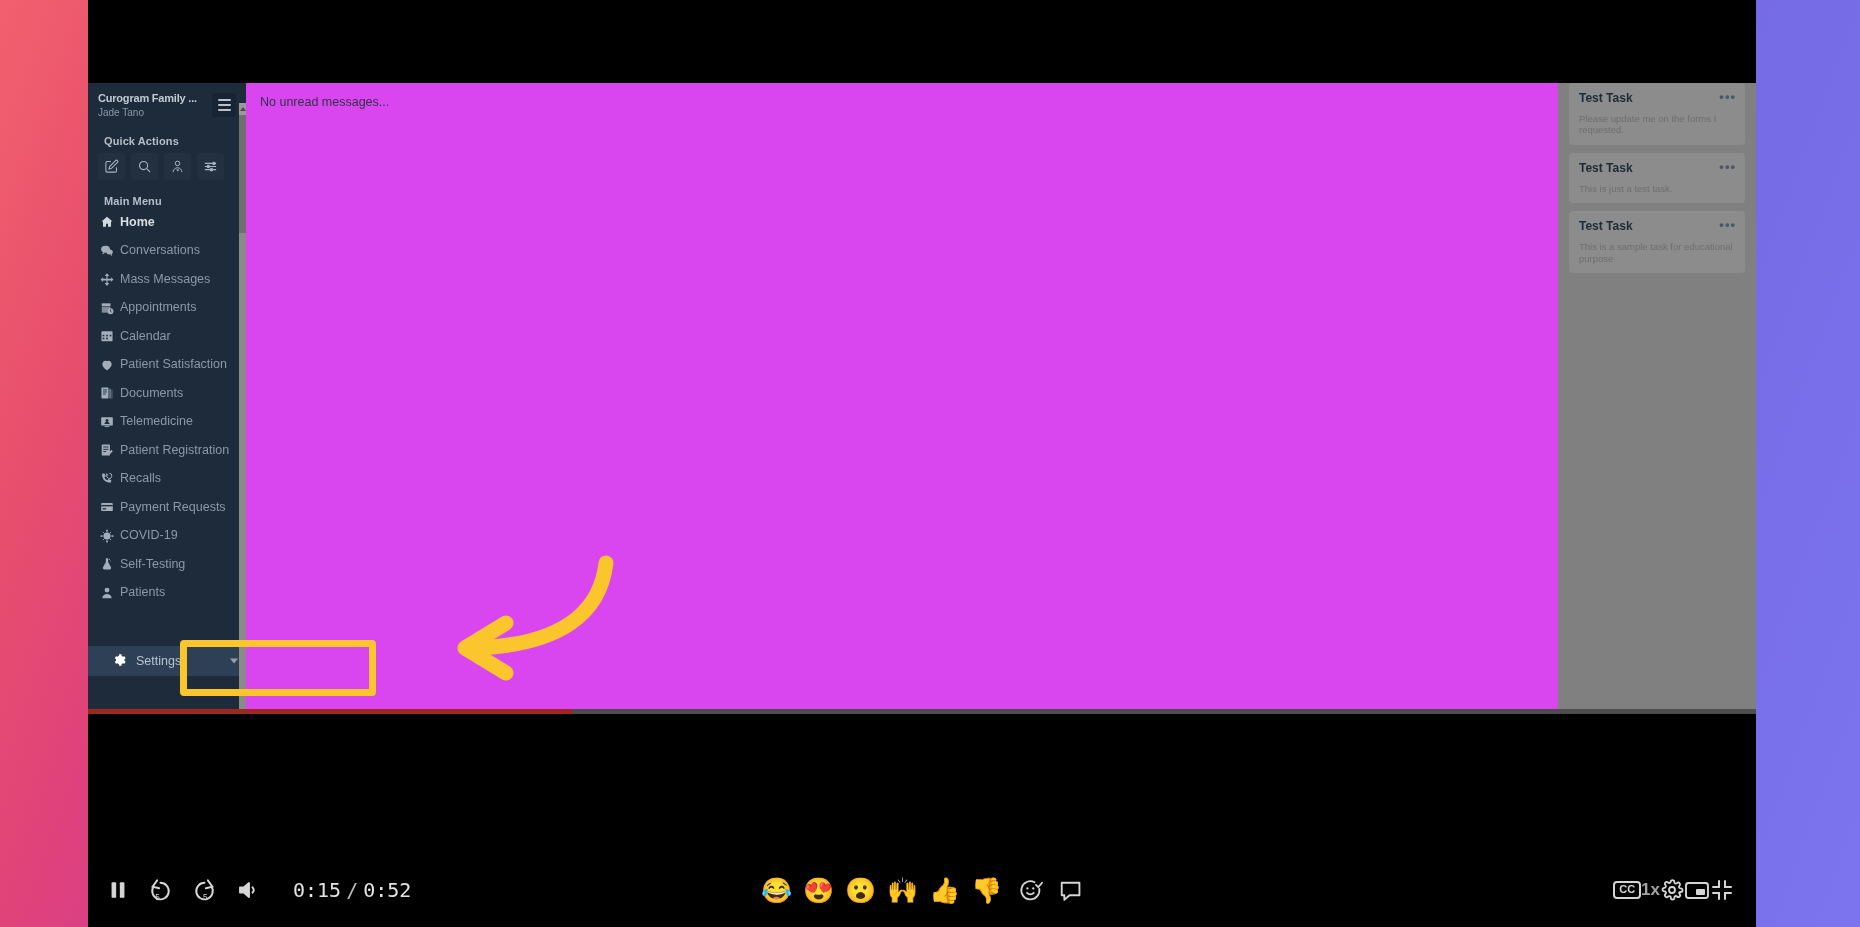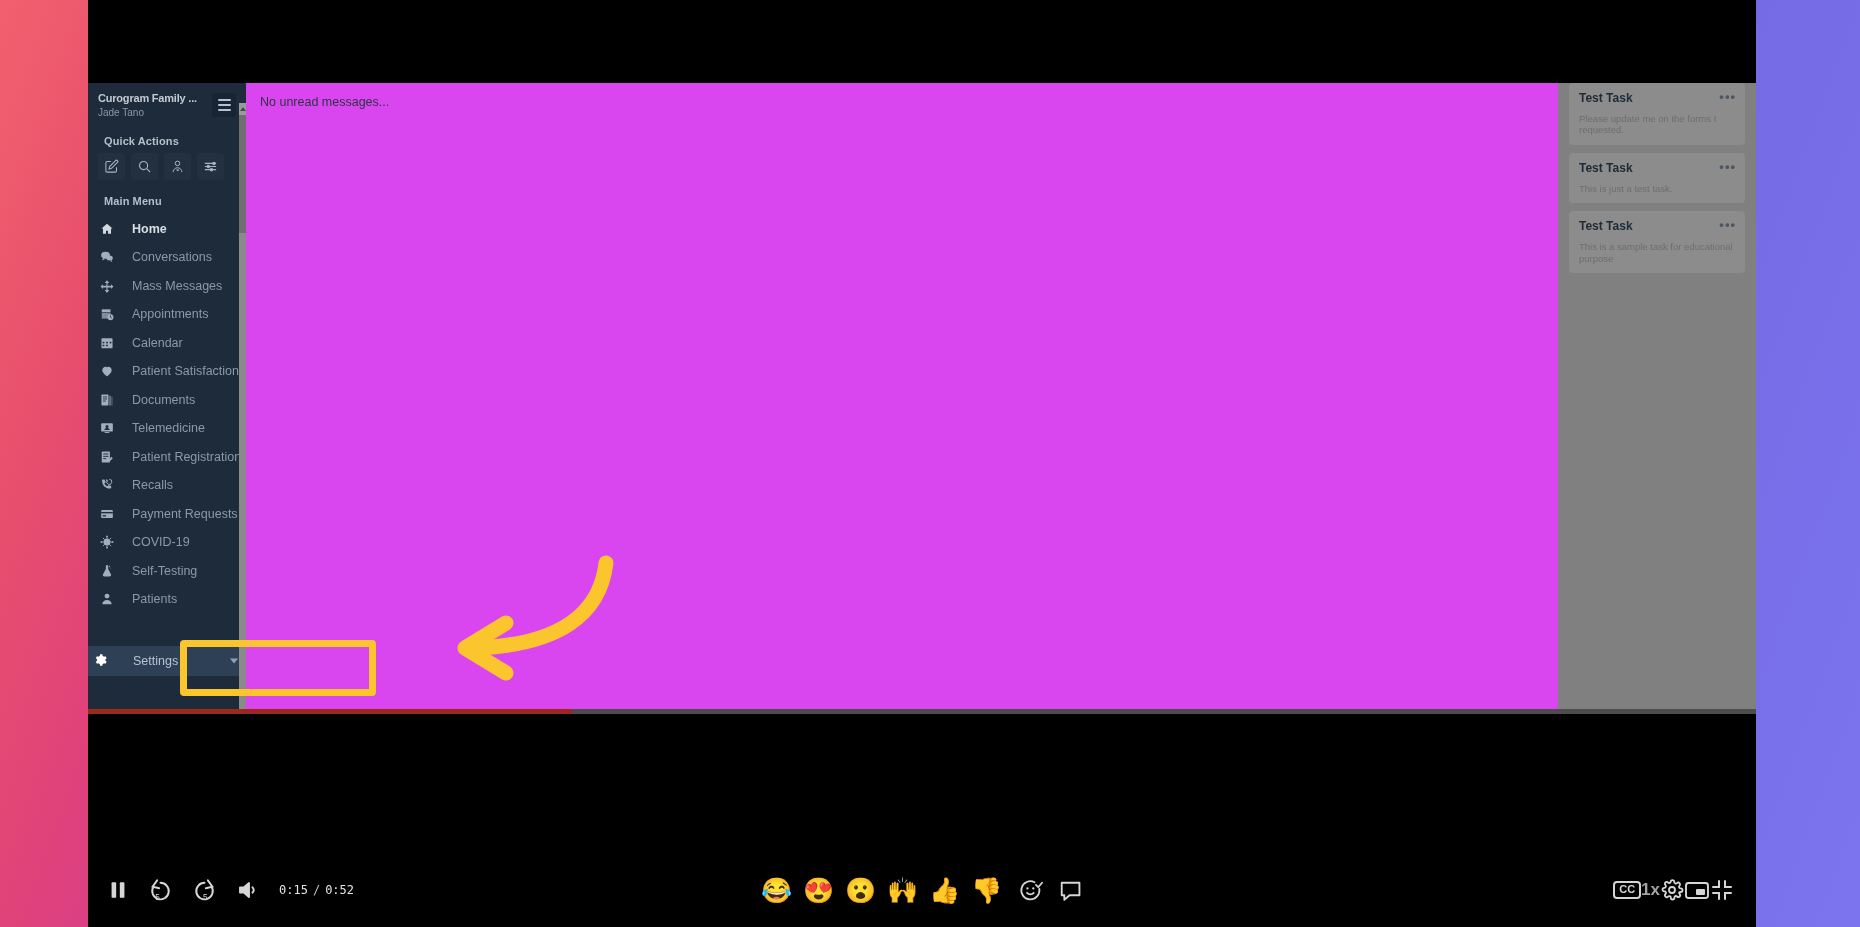--- a/index.html
+++ b/index.html
@@ -67,21 +67,21 @@
   .qa-btn {
     width: 27px; height: 27px; border-radius: 3px;
     background: #22303f;
     display: flex; align-items: center; justify-content: center;
     color: #aab4c0;
   }
   .qa-btn svg { display: block; }
 
   .menu-list { padding-top: 2px; }
   .menu-item {
-    display: flex; align-items: center; gap: 18px;
+    display: flex; align-items: flex-start; gap: 6px;
     height: 28.5px; padding: 0 0 0 11px;
     font-size: 12.5px; color: #8d99a7;
     white-space: nowrap;
   }
   .menu-item .mi-icon {
     width: 15px; height: 15px; flex: none;
     display: flex; align-items: center; justify-content: center;
     color: #a4aeba;
   }
   .menu-item.active { color: #d9dee4; font-weight: bold; }
@@ -104,22 +104,22 @@
   #sb-scroll .up-arrow i {
     width: 0; height: 0; border-left: 3px solid transparent;
     border-right: 3px solid transparent; border-bottom: 4px solid #4a4a4a;
     display: block;
   }
 
   
   #settings-row {
     position: absolute; left: 0; bottom: 33px; width: 158px;
     height: 30px;
-    display: flex; align-items: center; gap: 26px;
-    padding-left: 5px;
+    display: flex; align-items: center; gap: 10px;
+    padding-left: 24px;
     background: #2d4055;
     font-size: 12.5px; color: #b9c3cf;
   }
   #settings-caret {
     position: absolute; right: 8px; top: 50%; transform: translateY(-50%);
     width: 0; height: 0;
     border-left: 4px solid transparent; border-right: 4px solid transparent;
     border-top: 5px solid #93a0ae;
   }
 
@@ -200,23 +200,23 @@
   .ctl-left { display: flex; align-items: center; gap: 19px; padding-left: 19px; }
   .ctl-center { position: absolute; left: 50%; transform: translateX(-50%);
                 display: flex; align-items: center; gap: 11px; }
   .ctl-right { position: absolute; right: 22px; display: flex; align-items: center; }
   .ctl-btn {
     color: #d6d6d6;
     display: flex; align-items: center; justify-content: center;
     cursor: pointer;
   }
   .time-display {
-    color: #e4e4e4; font-size: 12px;
+    color: #e4e4e4; font-size: 20px;
     font-family: "DejaVu Sans Mono", monospace;
-    white-space: nowrap;
+    margin-left: 14px; white-space: nowrap;
   }
   .time-sep { color: #bdbdbd; margin: 0 5px; }
   .emoji-btn { font-size: 25px; line-height: 1; cursor: pointer; }
   .speed-btn { color: #a3a3a3; font-size: 17px; font-weight: bold; }
   .cc-btn {
     border: 2px solid #d6d6d6; border-radius: 4px;
     font-size: 11px; font-weight: bold; color: #d6d6d6;
     padding: 1px 4px 2px 4px; line-height: 1.05;
   }
 </style>

